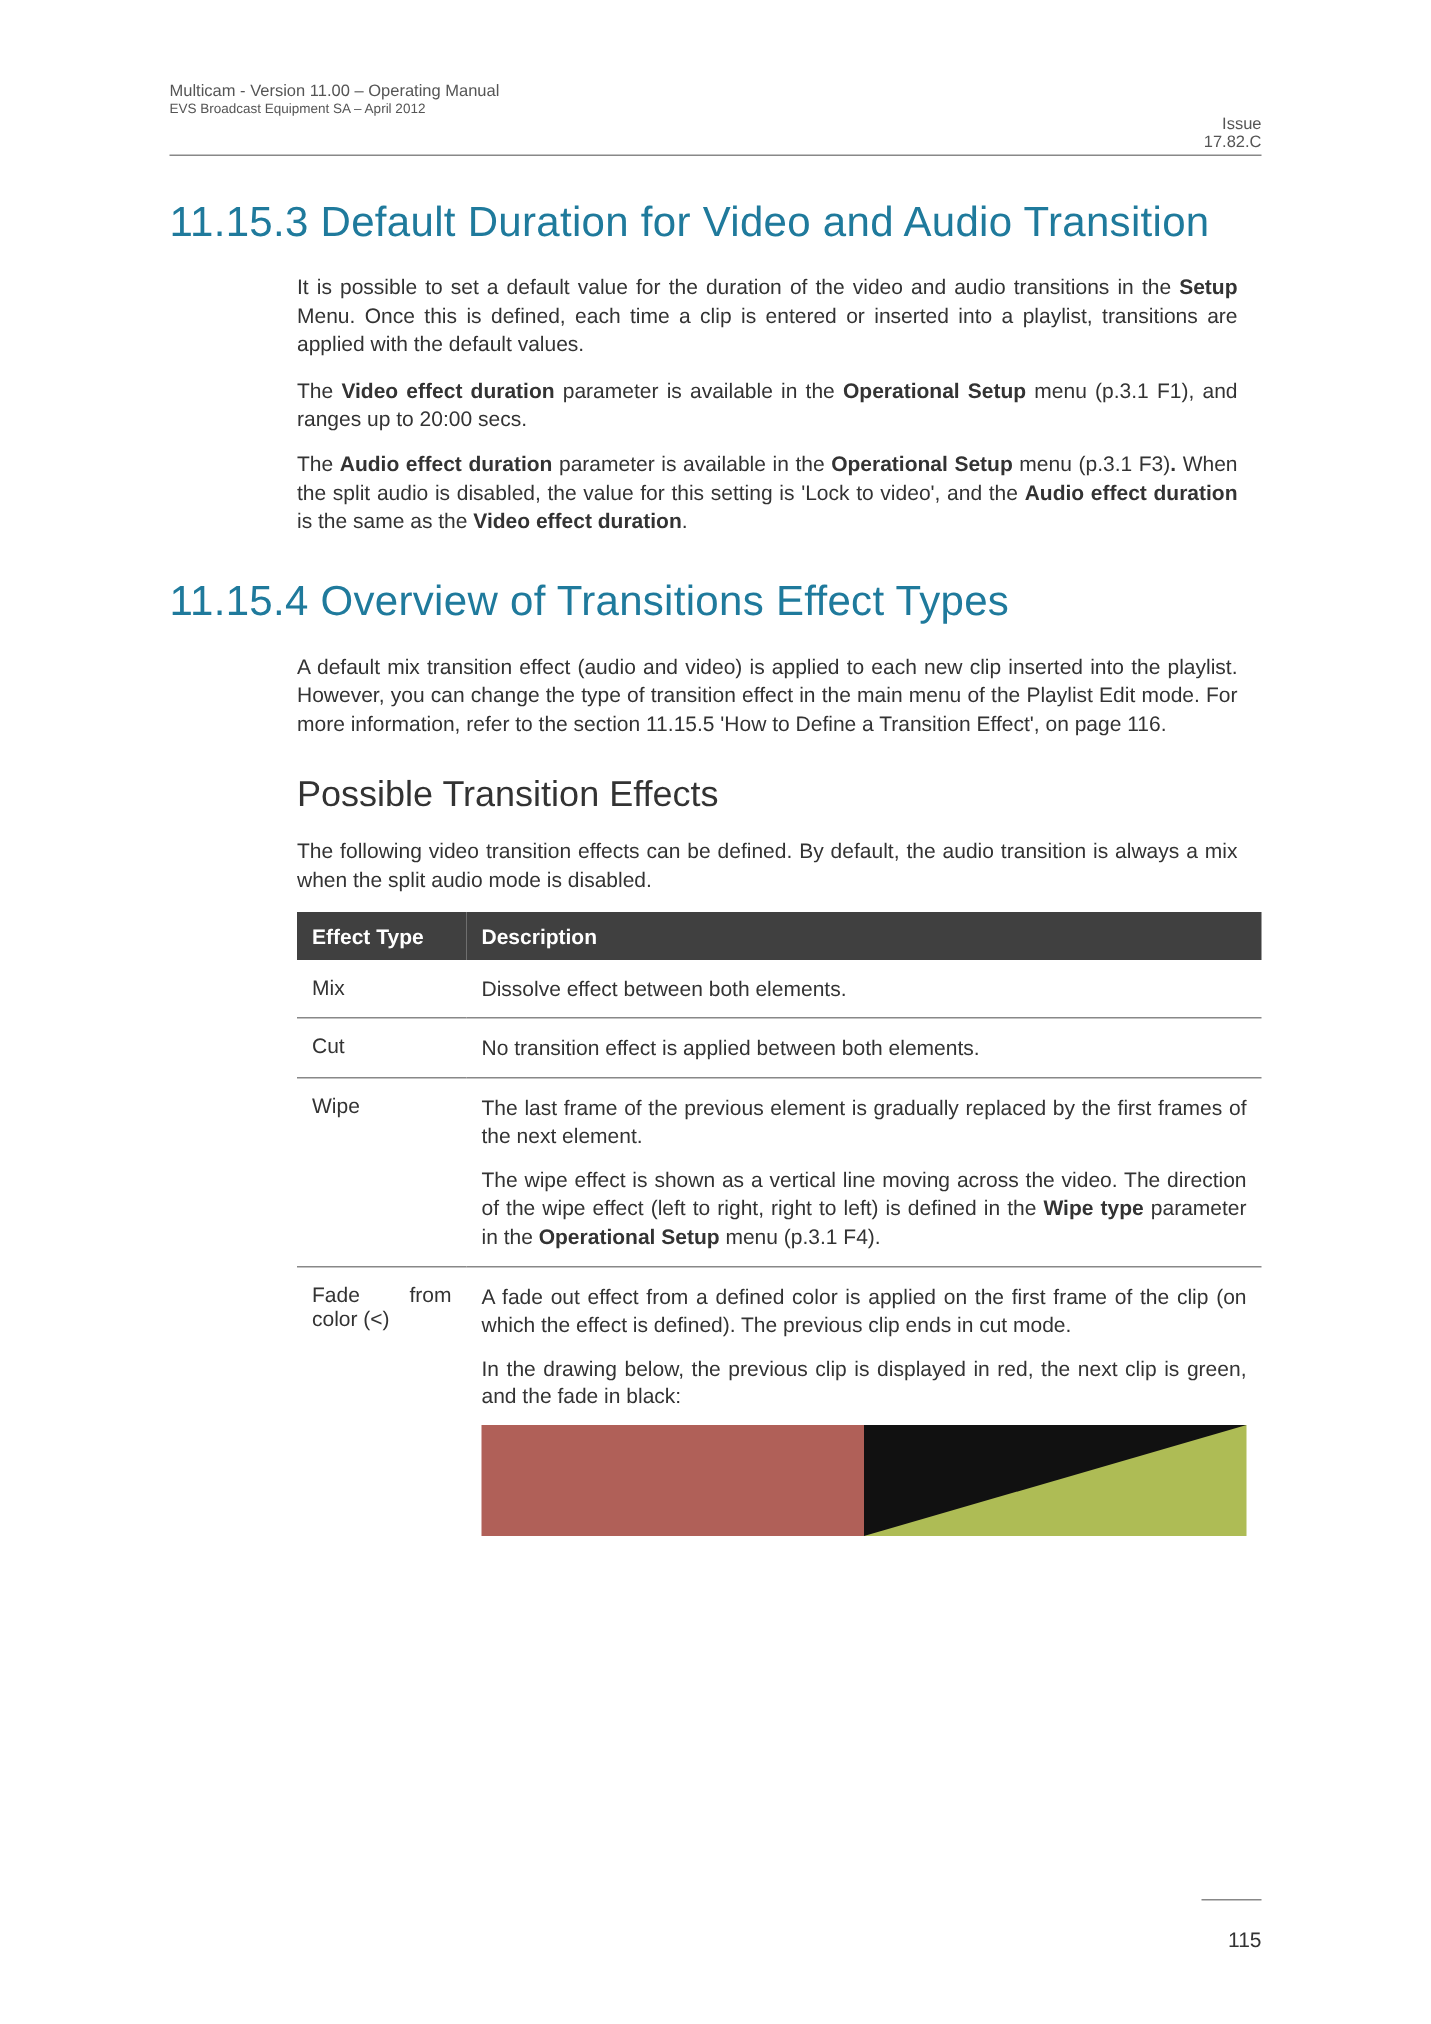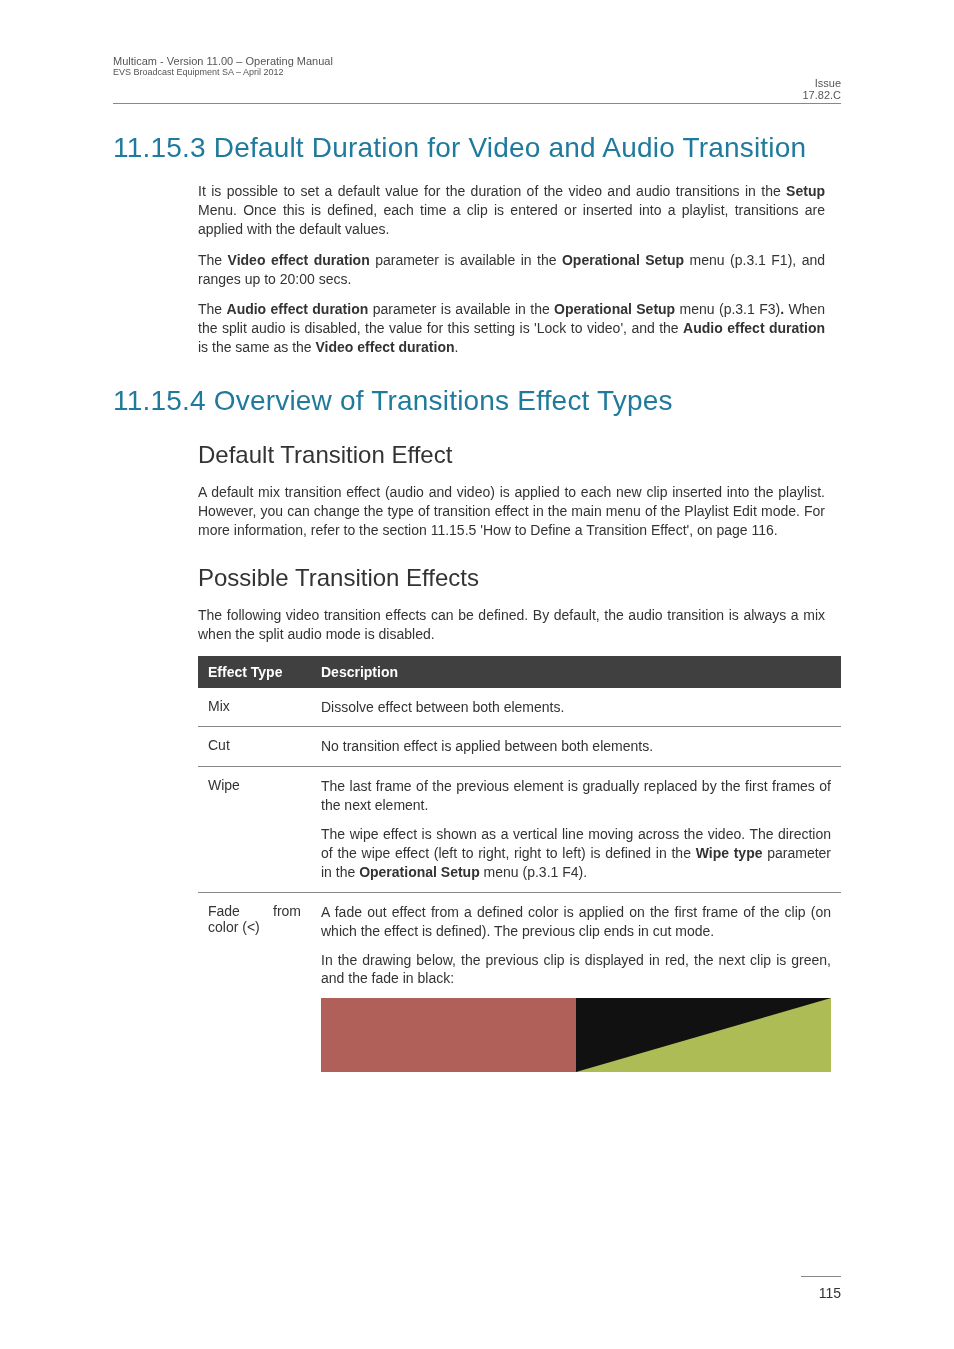--- a/index.html
+++ b/index.html
@@ -103,21 +103,21 @@
     border-top: 74px solid #111;
     border-right: 255px solid transparent;
   }
 
   .page-number {
     position: absolute;
     bottom: 48px;
     right: 113px;
     font-size: 14px;
     border-top: 1px solid #888;
-    padding-top: 8px;
+    padding-top: 18px;
     width: 40px;
     text-align: right;
   }
 </style>
 </head>
 <body>
 
 <div class="page">
 
   <div class="header-row">
@@ -140,21 +140,20 @@
   <p class="body-text">
     <span>The </span><b>Video effect duration</b><span> parameter is available in the </span><b>Operational Setup</b><span> menu (p.3.1 F1), and ranges up to 20:00 secs.</span>
   </p>
 
   <p class="body-text">
     <span>The </span><b>Audio effect duration</b><span> parameter is available in the </span><b>Operational Setup</b><span> menu (p.3.1 F3)</span><b>.</b><span> When the split audio is disabled, the value for this setting is 'Lock to video', and the </span><b>Audio effect duration</b><span> is the same as the </span><b>Video effect duration</b><span>.</span>
   </p>
 
   <h2 class="section">11.15.4  Overview of Transitions Effect Types</h2>
 
-  <h3 class="sub">Default Transition Effect</h3>
   <p class="body-text">A default mix transition effect (audio and video) is applied to each new clip inserted into the playlist. However, you can change the type of transition effect in the main menu of the Playlist Edit mode. For more information, refer to the section 11.15.5 'How to Define a Transition Effect', on page 116.</p>
 
   <h3 class="sub">Possible Transition Effects</h3>
   <p class="body-text">The following video transition effects can be defined. By default, the audio transition is always a mix when the split audio mode is disabled.</p>
 
   <table class="tx">
     <thead>
       <tr>
         <th>Effect Type</th>
         <th>Description</th>

